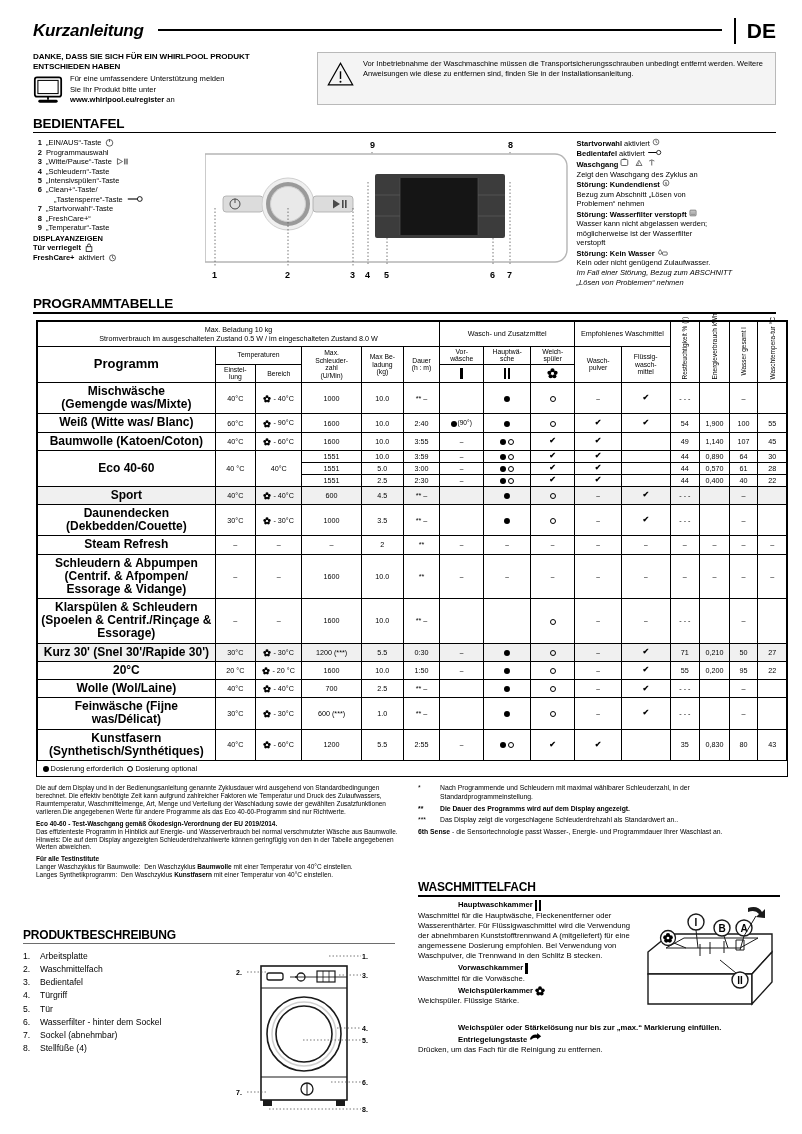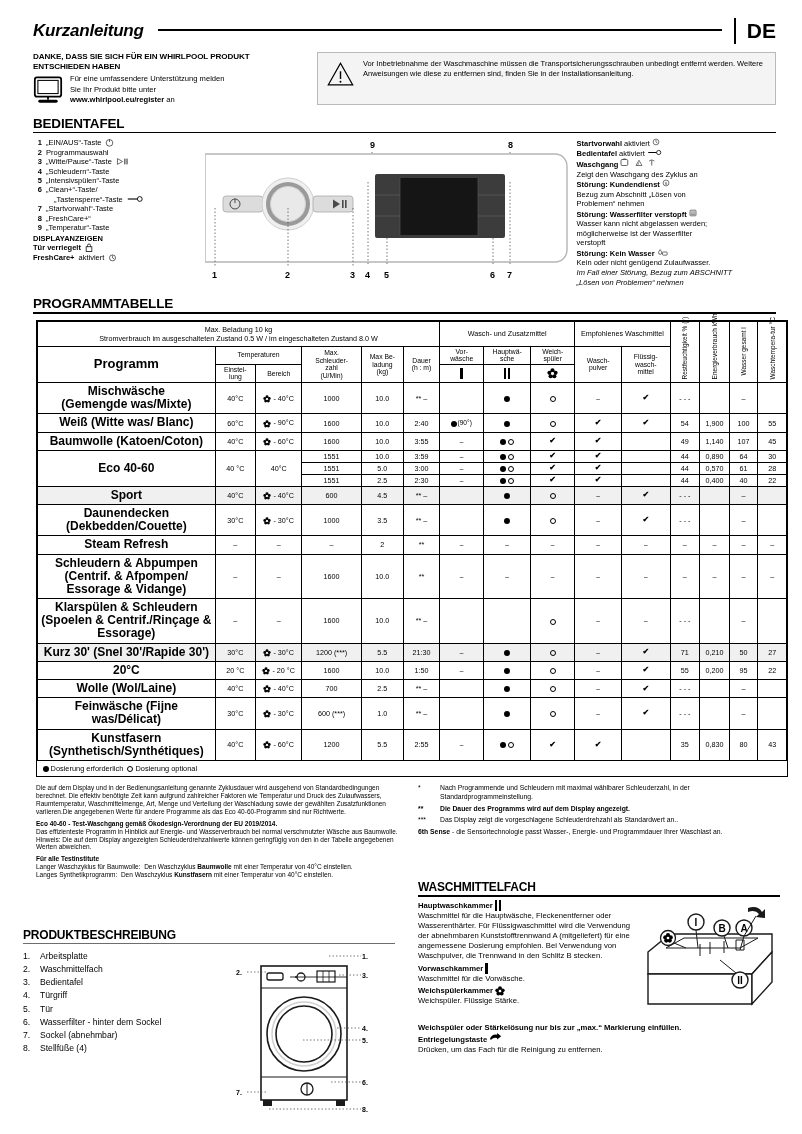--- a/index.html
+++ b/index.html
@@ -80,21 +80,21 @@
   .notes-l b { font-weight: bold; }
   .notes-r .nr { display:flex; gap:6px; margin-bottom: 3px;}
   .notes-r .nmark { flex:0 0 16px; font-weight: bold;}
   .notes-r b { font-weight:bold; }
 
   .prodlist { font-size: 8.6px; line-height: 1.52; margin-top: 6px; }
   .prodlist .pi { display:flex; gap:5px;}
   .prodlist .pn { width: 12px; flex:0 0 12px;}
 
   .wm-txt { font-size: 7.7px; line-height: 1.3; }
-  .wm-txt b { font-weight:bold; }
+  .wm-txt b { font-weight:bold;margin-left:40px; }
   .wm-flex { display:flex; gap:6px; }
   .wm-col { width: 218px; }
   h3.subh { font-size: 12px; font-weight:bold; margin: 0; letter-spacing:-0.2px;}
 </style>
 </head>
 <body>
 
 <div class="page">
 
   <div class="hdr">
@@ -605,21 +605,21 @@
             <td class="val"><svg width="8" height="8" viewBox="0 0 12 12" style="vertical-align:middle">
                 <circle cx="6" cy="2.6" r="2.2" fill="#000"></circle>
                 <circle cx="2.7" cy="5.2" r="2.2" fill="#000"></circle>
                 <circle cx="9.3" cy="5.2" r="2.2" fill="#000"></circle>
                 <circle cx="4" cy="9" r="2.2" fill="#000"></circle>
                 <circle cx="8" cy="9" r="2.2" fill="#000"></circle>
                 <circle cx="6" cy="5.9" r="1.4" fill="#fff"></circle>
               </svg> <span>- 30°C</span></td>
             <td class="val">1200 (***)</td>
             <td class="val">5.5</td>
-            <td class="val">21:30</td>
+            <td class="val">0:30</td>
             <td><span>–</span></td>
             <td><span class="dot"></span></td>
             <td><span class="ring"></span></td>
             <td><span>–</span></td>
             <td><span class="chk">✔</span></td>
             <td class="val">71</td>
             <td class="val">0,210</td>
             <td class="val">50</td>
             <td class="val">27</td>
           </tr>

